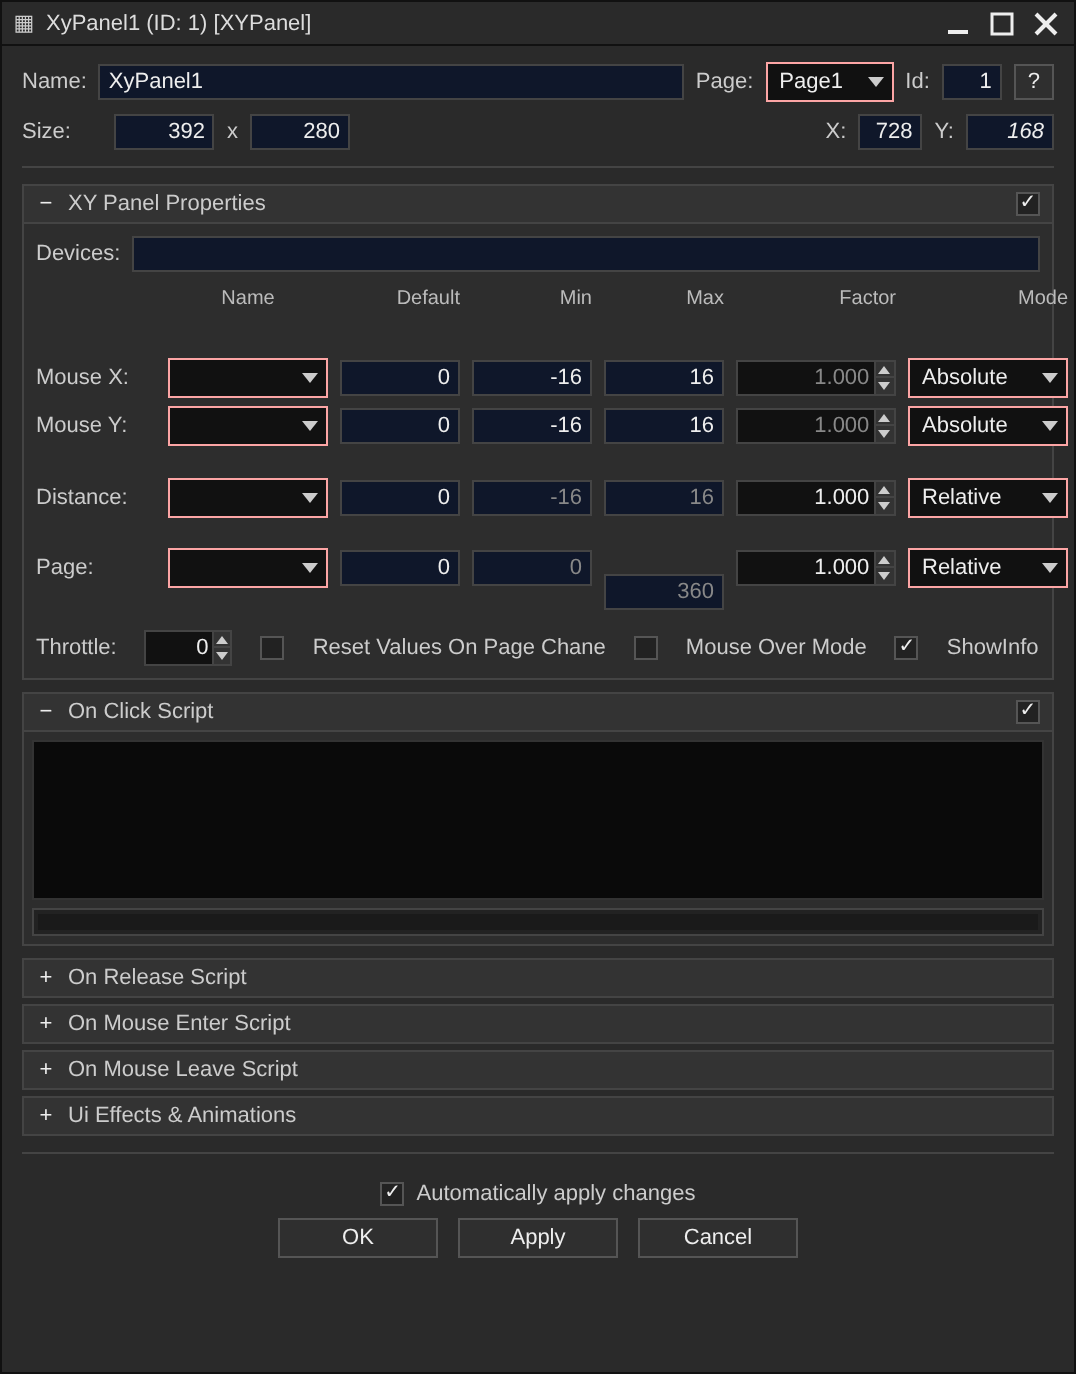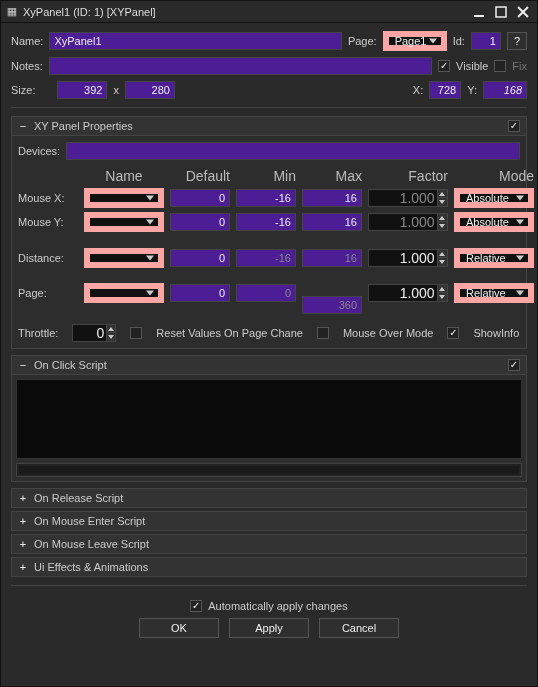--- a/index.html
+++ b/index.html
@@ -31,31 +31,31 @@
   .titlebar .icon { width: 14px; height: 14px; margin-right: 4px; display: flex; align-items:center; justify-content:center;}
   .titlebar .title { flex: 1; color: #ddd; }
   .titlebar .winbtn {
     width: 20px; height: 16px; display: flex; align-items: center; justify-content: center;
     color: #eee; cursor: pointer; margin-left: 2px;
   }
   .content { padding: 8px 10px 6px 10px; flex: 1; display: flex; flex-direction: column; gap: 6px;}
   .row { display: flex; align-items: center; gap: 6px; }
   .label { color: #ccc; white-space: nowrap; }
   .input {
-    background: #4c1d95;
+    background: #0f172a;
     border: 1px solid #444;
     color: #eee;
     height: 18px;
     padding: 0 4px;
     font-size: 11px;
   }
   .input.right { text-align: right; }
   .select {
     background: #111;
-    border: 6px solid #fca5a5;
+    border: 1px solid #fca5a5;
     color: #eee;
     height: 20px;
     padding: 0 18px 0 6px;
     position: relative;
     display: flex;
     align-items: center;
     cursor: pointer;
   }
   .select .caret {
     position: absolute; right: 4px; top: 50%; transform: translateY(-50%);
@@ -92,27 +92,27 @@
   }
   .section-header.noborder { border-bottom: none; }
   .toggle-sign {
     width: 10px; text-align: center; color: #eee;
   }
   .section-header .side-check {
     margin-left: auto;
   }
   .section-body { padding: 6px; display: flex; flex-direction: column; gap: 4px; }
   .col-headers { display: grid; grid-template-columns: 60px 80px 60px 60px 60px 80px 80px; gap: 6px; }
-  .col-headers span { text-align: right; color: #bbb; font-size: 14px; }
+  .col-headers span { text-align: right; color: #bbb; font-size: 10px; }
   .grid-row { display: grid; grid-template-columns: 60px 80px 60px 60px 60px 80px 80px; gap: 6px; align-items: center; }
   .grid-row .label { text-align: left; }
   .spin {
     display: flex; align-items: center; background: #111; border: 1px solid #444; height: 18px;
   }
-  .spin input { background: transparent; border: none; color: #eee; text-align: right; width: 100%; padding: 0 2px; font-size: 14px;}
+  .spin input { background: transparent; border: none; color: #eee; text-align: right; width: 100%; padding: 0 2px; font-size: 11px;}
   .spin .spinbtns { display: flex; flex-direction: column; width: 12px; }
   .spin .spinbtns div {
     height: 8px; background: #333; border-left: 1px solid #444; display:flex; align-items:center; justify-content:center; cursor:pointer;
   }
   .spin .spinbtns div:first-child { border-bottom: 1px solid #444; }
   .spin .spinbtns svg { width: 6px; height: 4px; }
   .readonly { color: #888; }
   .scriptbox {
     background: #0a0a0a; border: 1px solid #333; height: 80px; margin: 4px;
   }
@@ -166,28 +166,20 @@
         <span>Page1</span>
           <span class="caret"></span>
       </div>
       <span class="label">Id:</span>
       <input class="input right" style="width: 30px;" value="1">
       <div class="btn small">
           <span>?</span>
         </div>
     </div>
 
-    <div class="row">
-      <span class="label">Notes:</span>
-      <input class="input" style="flex: 1 1 0%;" value="">
-      <span class="checkbox checked"></span>
-      <span class="label">Visible</span>
-      <span class="checkbox"></span>
-      <span class="label dimmed">Fix</span>
-    </div>
 
     <div class="row">
       <span class="label">Size:</span>
       <input class="input right" style="width: 50px; margin-left: 16px;" value="392">
       <span class="label">x</span>
       <input class="input right" style="width: 50px;" value="280">
       <span style="flex:1"></span>
       <span class="label">X:</span>
       <input class="input right" style="width: 32px;" value="728">
       <span class="label">Y:</span>
@@ -212,21 +204,21 @@
           <span></span>
           <span style="text-align:center">Name</span>
           <span>Default</span>
           <span>Min</span>
           <span>Max</span>
           <span>Factor</span>
           <span>Mode</span>
         </div>
 
         <div id="xy-rows">
-            <div class="grid-row" style="margin-top: 0;">
+            <div class="grid-row" style="margin-top: 20px;">
               <span class="label">Mouse X:</span>
               <div class="select">
                 <span></span>
                 <span class="caret"></span>
               </div>
               <input class="input right" value="0" style="">
               <input class="input right" value="-16" style="">
               <input class="input right" value="16" style="">
               <div class="spin">
                 <input readonly="" value="1.000" style="color: rgb(136, 136, 136);">

